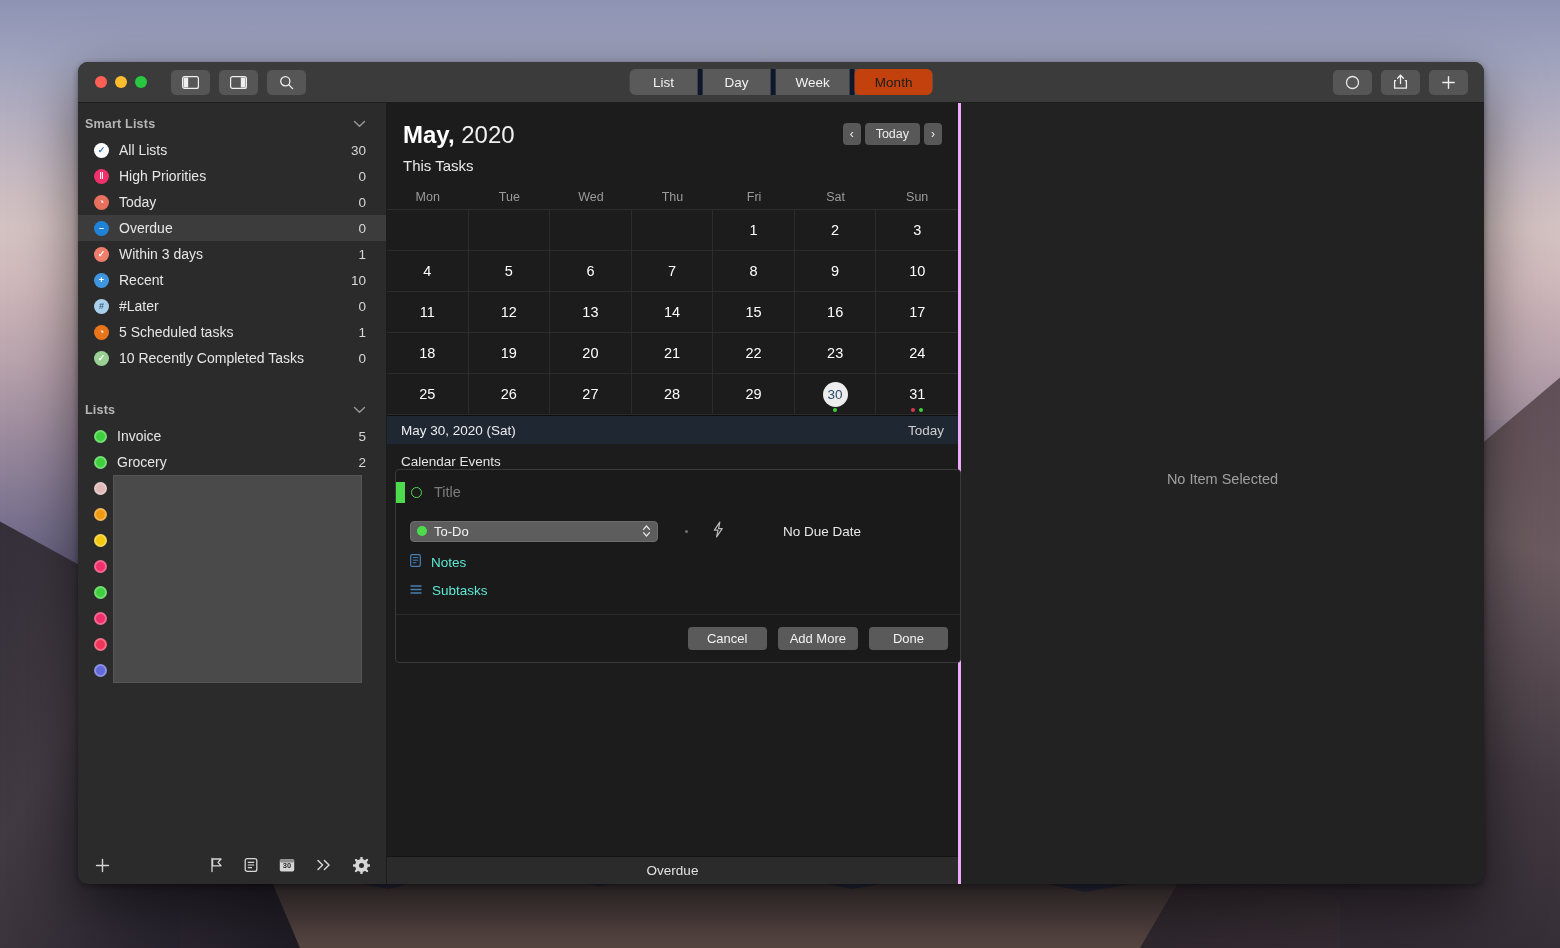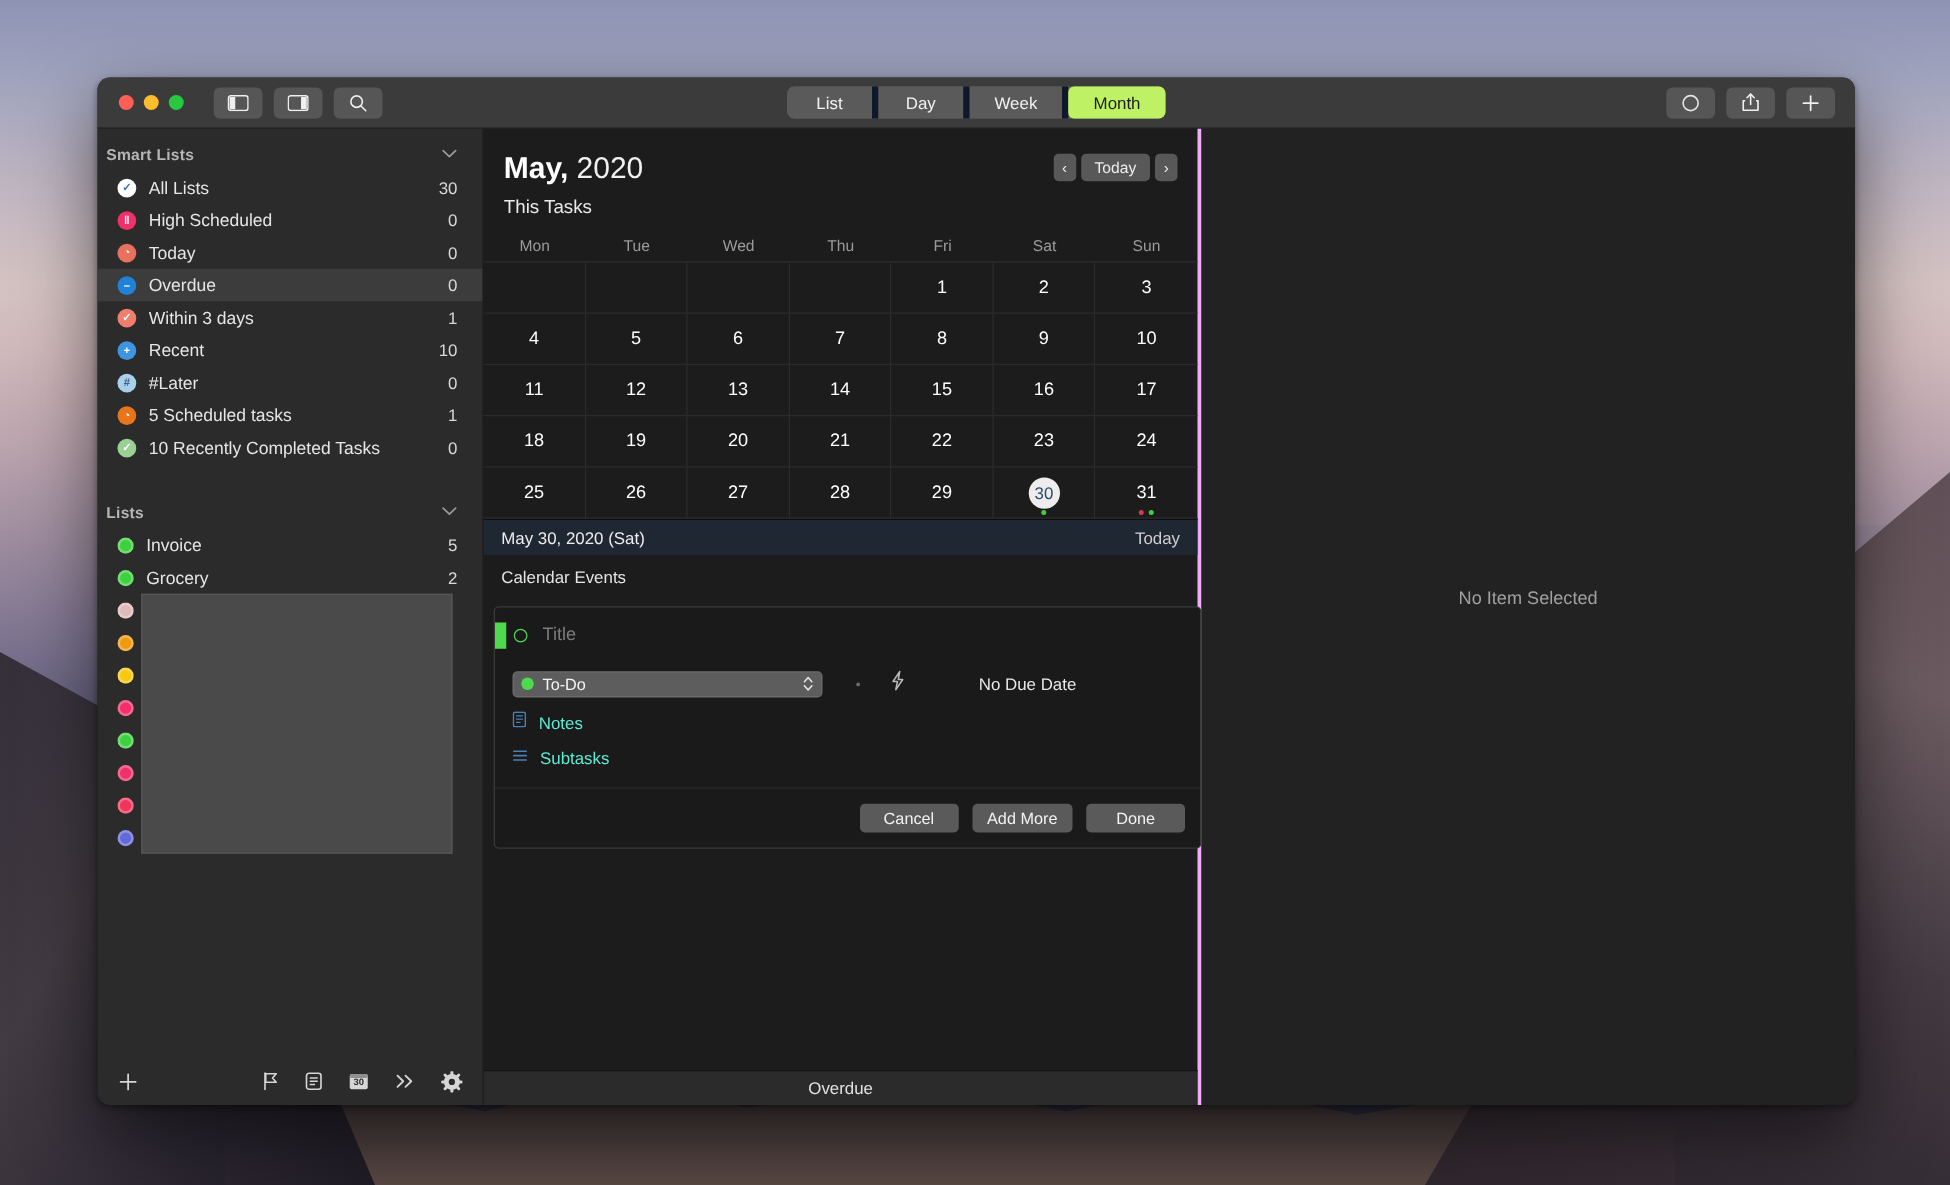--- a/index.html
+++ b/index.html
@@ -77,21 +77,21 @@
     position:absolute; left:50%; transform:translateX(-50%);
     display:flex; background:#5a5a5a; border-radius:6px; overflow:hidden;
     height:26px; align-items:stretch;
   }
   .seg {
     padding:0 20px; display:flex; align-items:center; justify-content:center;
     font-size:13.5px; color:#f2f2f2; border-right:5px solid #0f172a;
     min-width:73px;
   }
   .seg:last-child { border-right:none; }
-  .seg.active { background:#bef264; color:#1c1c1c; border-radius:5px; }
+  .seg.active { background:#c2410c; color:#1c1c1c; border-radius:5px; }
 
   #tb-right { margin-left:auto; margin-right:16px; display:flex; gap:9px; }
 
   
   #body { flex:1; display:flex; min-height:0; }
 
   
   #sidebar {
     width:309px; flex:0 0 309px; background:#2b2b2b;
     display:flex; flex-direction:column; border-right:1px solid #1b1b1b;
@@ -172,21 +172,21 @@
     background:#1f2733; height:29px; display:flex; align-items:center;
     padding:0 14px; border-top:1px solid #0e0e0e;
   }
   #daybar .l { font-size:13.5px; color:#ededed; }
   #daybar .r { margin-left:auto; font-size:13.5px; color:#cfcfcf; }
 
   #evlabel { padding:10px 14px 0 14px; font-size:13.5px; color:#e4e4e4; }
 
   
   #editor {
-    margin:16px 0 0 8px; width:566px; background:#1a1a1a;
+    margin:0 0 0 8px; width:566px; background:#1a1a1a;
     border:1px solid #3a3a3a; border-radius:4px;
   }
   #ed-title-row { display:flex; align-items:center; height:44px; padding-left:0; }
   #ed-accent { width:9px; height:21px; background:#4ddb4d; flex:0 0 9px; }
   #ed-circle {
     width:11px; height:11px; border-radius:50%; border:1.5px solid #4ddb4d;
     margin-left:6px; flex:0 0 11px;
   }
   #ed-title-ph { margin-left:12px; font-size:14.5px; color:#7c7c7c; }
 
@@ -324,21 +324,21 @@
         </div>
 
         <div id="smart-list-rows">
             <div class="row">
               <span class="badge" style="background: rgb(255, 255, 255); color: rgb(47, 111, 181);">✓</span>
               <span>All Lists</span>
               <span class="count">30</span>
             </div>
             <div class="row">
               <span class="badge" style="background: rgb(240, 48, 107); color: rgb(255, 255, 255);">‖</span>
-              <span>High Scheduled</span>
+              <span>High Priorities</span>
               <span class="count">0</span>
             </div>
             <div class="row">
               <span class="badge" style="background: rgb(232, 112, 94); color: rgb(255, 255, 255);">◔</span>
               <span>Today</span>
               <span class="count">0</span>
             </div>
             <div class="row selected">
               <span class="badge" style="background: rgb(31, 130, 214); color: rgb(255, 255, 255);">–</span>
               <span>Overdue</span>

